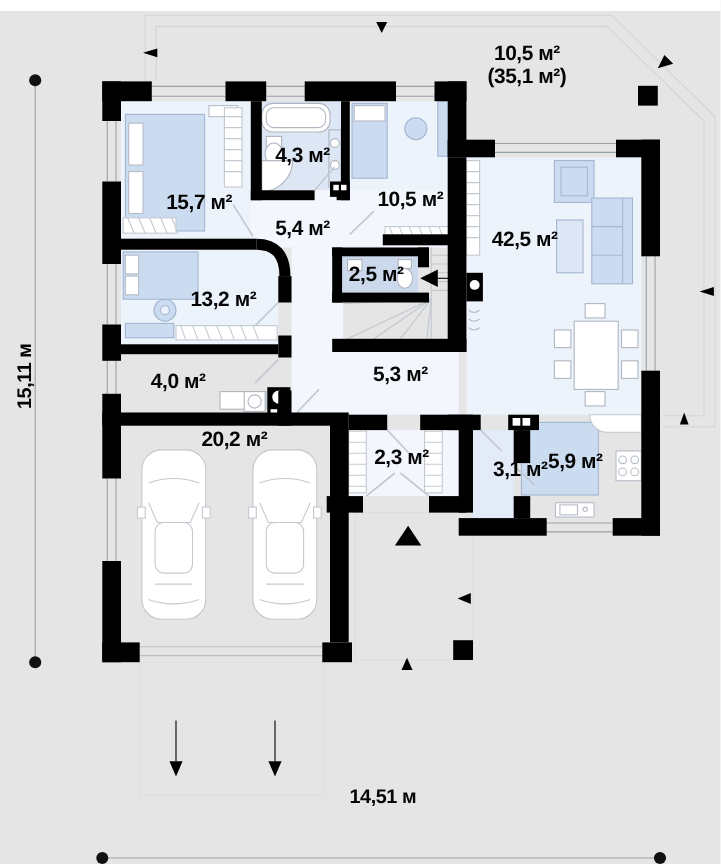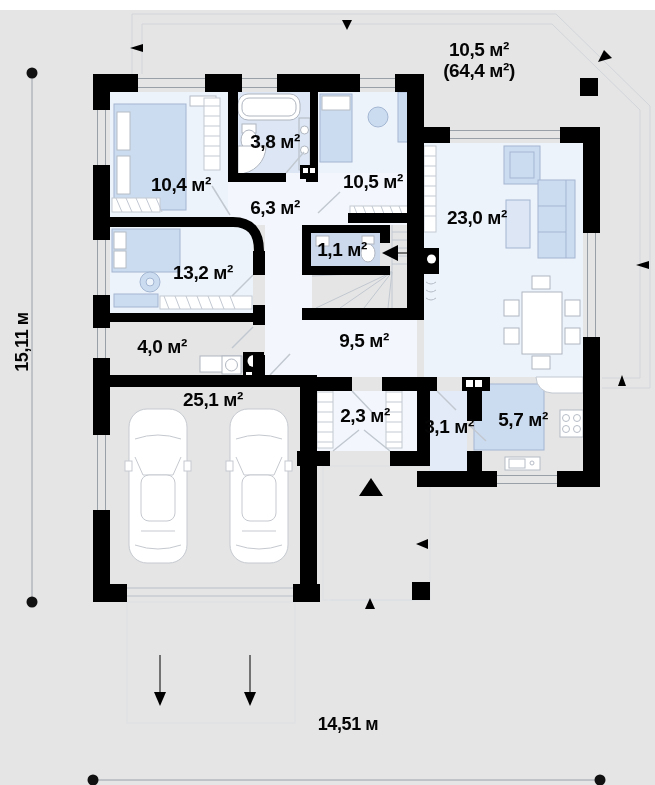--- a/index.html
+++ b/index.html
@@ -322,31 +322,31 @@
   </g>
   <g>
     <path d="M93,770 H600" stroke="#9aa0a8" fill="none"></path>
     <circle cx="93" cy="770" r="5.5" fill="#111111"></circle>
     <circle cx="600" cy="770" r="5.5" fill="#111111"></circle>
   </g>
 </svg>
 
   <div class="lbl" style="left:479px;top:50px">
     <div>10,5 м²</div>
-    <div>(64,4 м²)</div>
+    <div>(35,1 м²)</div>
   </div>
-  <div class="lbl" style="left:181px;top:175px">10,4 м²</div>
-  <div class="lbl" style="left:275px;top:132px">3,8 м²</div>
+  <div class="lbl" style="left:181px;top:175px">15,7 м²</div>
+  <div class="lbl" style="left:275px;top:132px">4,3 м²</div>
   <div class="lbl" style="left:373px;top:172px">10,5 м²</div>
-  <div class="lbl" style="left:477px;top:208px">23,0 м²</div>
-  <div class="lbl" style="left:275px;top:198px">6,3 м²</div>
-  <div class="lbl" style="left:342px;top:240px">1,1 м²</div>
+  <div class="lbl" style="left:477px;top:208px">42,5 м²</div>
+  <div class="lbl" style="left:275px;top:198px">5,4 м²</div>
+  <div class="lbl" style="left:342px;top:240px">2,5 м²</div>
   <div class="lbl" style="left:203px;top:263px">13,2 м²</div>
   <div class="lbl" style="left:162px;top:337px">4,0 м²</div>
-  <div class="lbl" style="left:364px;top:331px">9,5 м²</div>
-  <div class="lbl" style="left:213px;top:390px">25,1 м²</div>
+  <div class="lbl" style="left:364px;top:331px">5,3 м²</div>
+  <div class="lbl" style="left:213px;top:390px">20,2 м²</div>
   <div class="lbl" style="left:365px;top:406px">2,3 м²</div>
-  <div class="lbl" style="left:449px;top:417px">3,1 м²</div>
-  <div class="lbl" style="left:523px;top:410px">5,7 м²</div>
+  <div class="lbl" style="left:473px;top:417px">3,1 м²</div>
+  <div class="lbl" style="left:523px;top:410px">5,9 м²</div>
 
   <div class="lbl dim rot" style="left:22px;top:332px">15,11 м</div>
   <div class="lbl dim" style="left:348px;top:714px">14,51 м</div>
 </div>
 
 </body></html>

